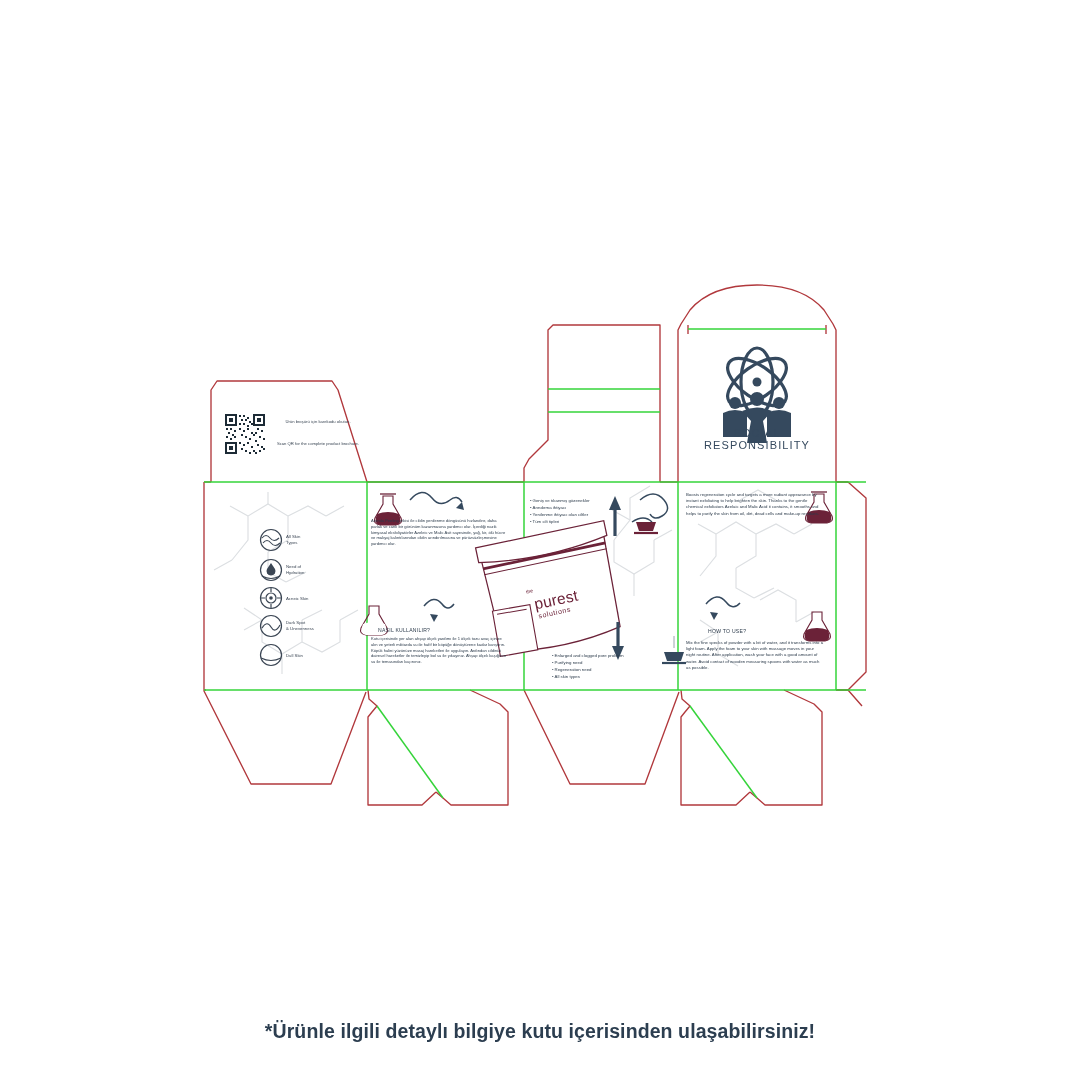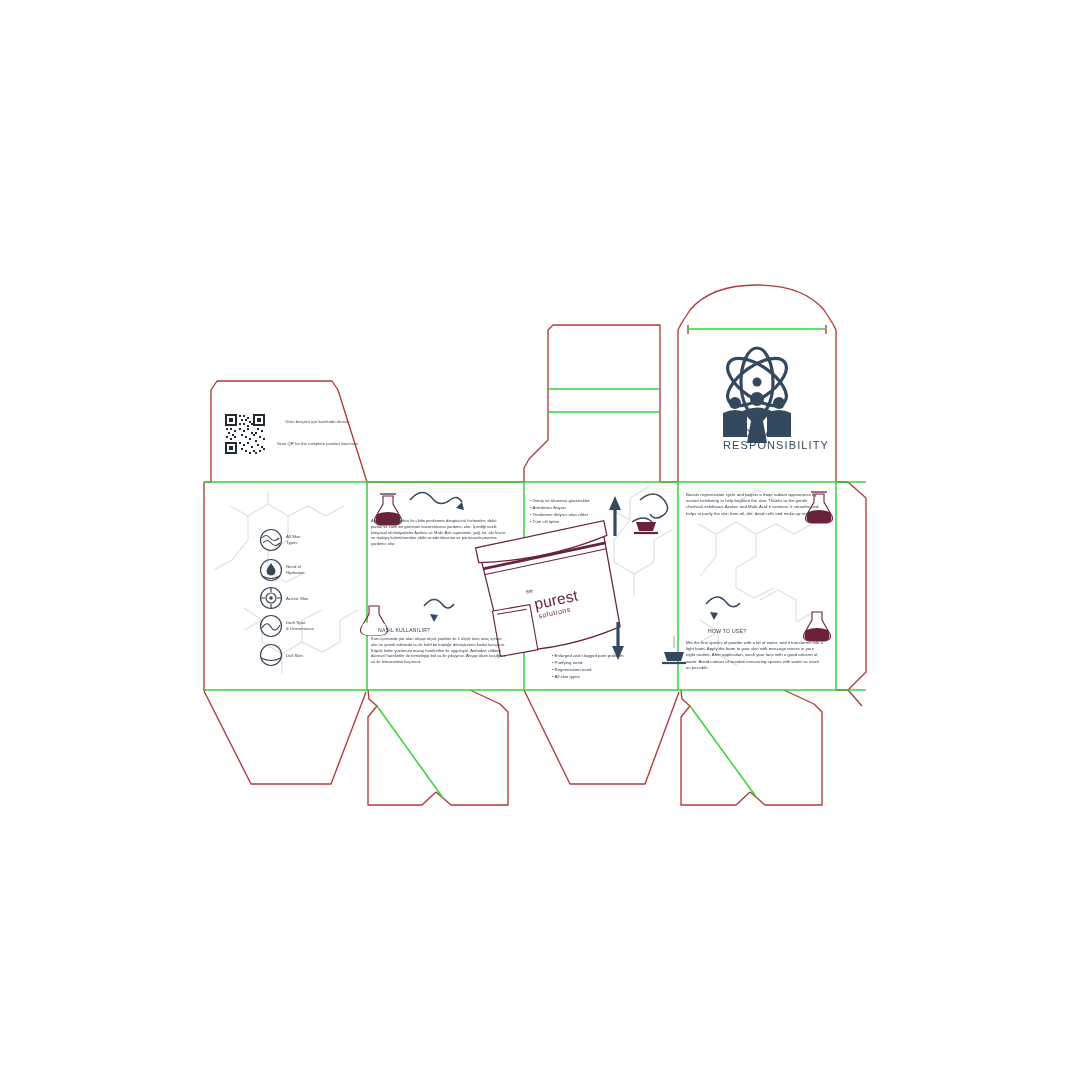--- a/index.html
+++ b/index.html
@@ -313,21 +313,21 @@
           <rect x="38" y="34" width="2" height="2"></rect>
         <rect x="30" y="38" width="2" height="2"></rect>
       </g>
     </g>
   </svg>
 
   <div class="tx qr-text" style="left:276px;top:419px;width:84px;">Ürün broşürü için karekodu okutun.</div>
   <div class="tx qr-text" style="left:274px;top:441px;width:88px;">Scan QR for the complete product brochure.</div>
 
   <div class="srlabel" style="left:697px;top:425px;">SOCIAL</div>
-  <div class="srlabel" style="left:716px;top:437px;">RESPONSIBILITY</div>
+  <div class="srlabel" style="left:697px;top:437px;">RESPONSIBILITY</div>
 
   <div class="icon-row" style="left:286px;top:534px;">
     <div class="lbl"><span>All Skin</span><br>
       <span>Types</span></div>
   </div>
   <div class="icon-row" style="left:286px;top:564px;">
     <div class="lbl"><span>Need of</span><br>
       <span>Hydration</span></div>
   </div>
   <div class="icon-row" style="left:286px;top:596px;">
@@ -362,13 +362,14 @@
 
   <div class="jarword" style="left:526px;top:588px;font-size:5px;transform:rotate(-12deg);">the</div>
   <div class="jarword" style="left:534px;top:591px;font-size:15.5px;transform:rotate(-12deg);letter-spacing:.2px;">purest</div>
   <div class="jarword" style="left:538px;top:609px;font-size:7px;transform:rotate(-12deg);letter-spacing:.6px;">solutions</div>
 
   <div class="tx micro2" style="left:686px;top:492px;width:138px;text-align:left;">Boosts regeneration cycle and targets a more radiant appearance by instant exfoliating to help brighten the skin. Thanks to the gentle chemical exfoliators Azelaic and Malic Acid it contains, it smooths and helps to purify the skin from oil, dirt, dead cells and make-up residues.</div>
 
   <div class="tx ttl" style="left:708px;top:628px;">HOW TO USE?</div>
   <div class="tx micro2" style="left:686px;top:640px;width:138px;text-align:left;">Mix the fine specks of powder with a bit of water, and it transforms into a light foam. Apply the foam to your skin with massage moves in your night routine. After application, wash your face with a good amount of water. Avoid contact of wooden measuring spoons with water as much as possible.</div>
 
+  <div class="caption">*Ürünle ilgili detaylı bilgiye kutu içerisinden ulaşabilirsiniz!</div>
 </div>
 
 </body></html>

